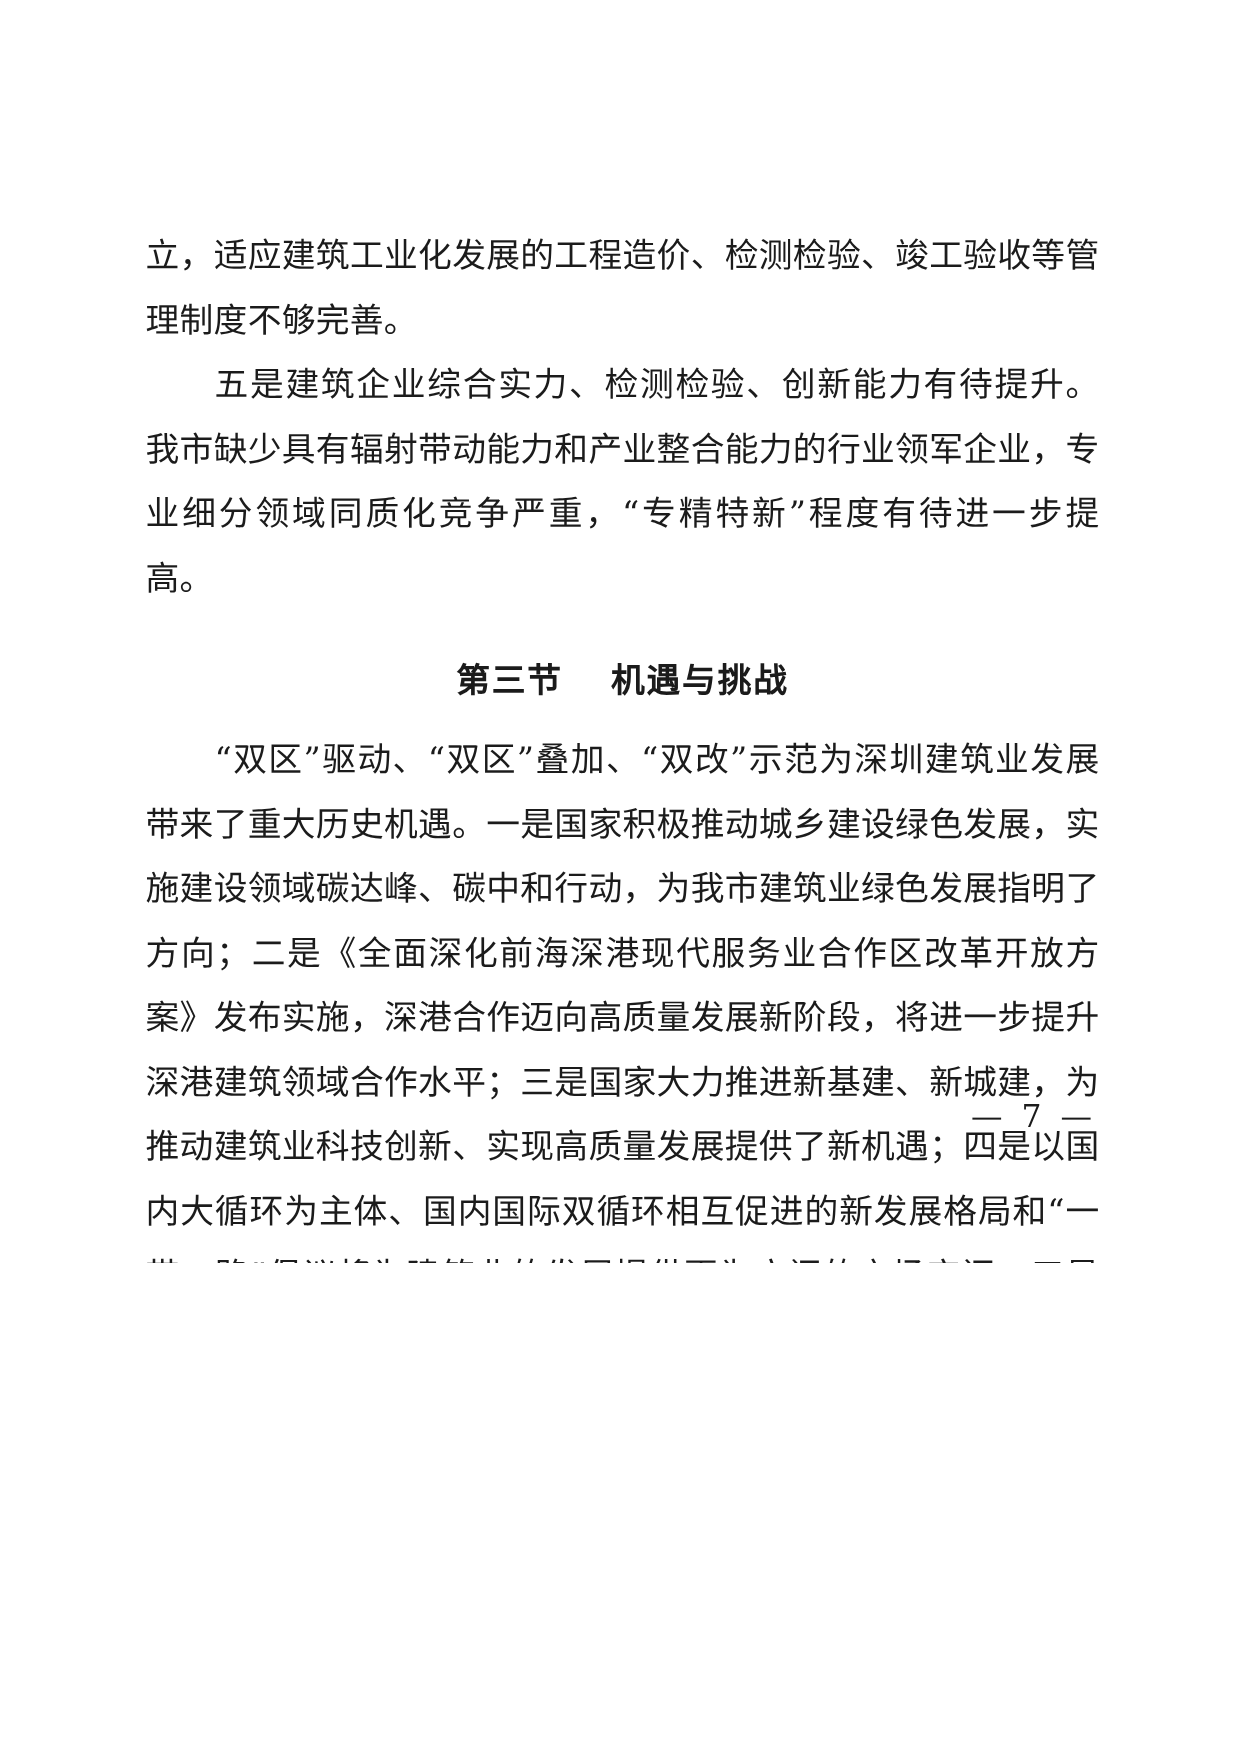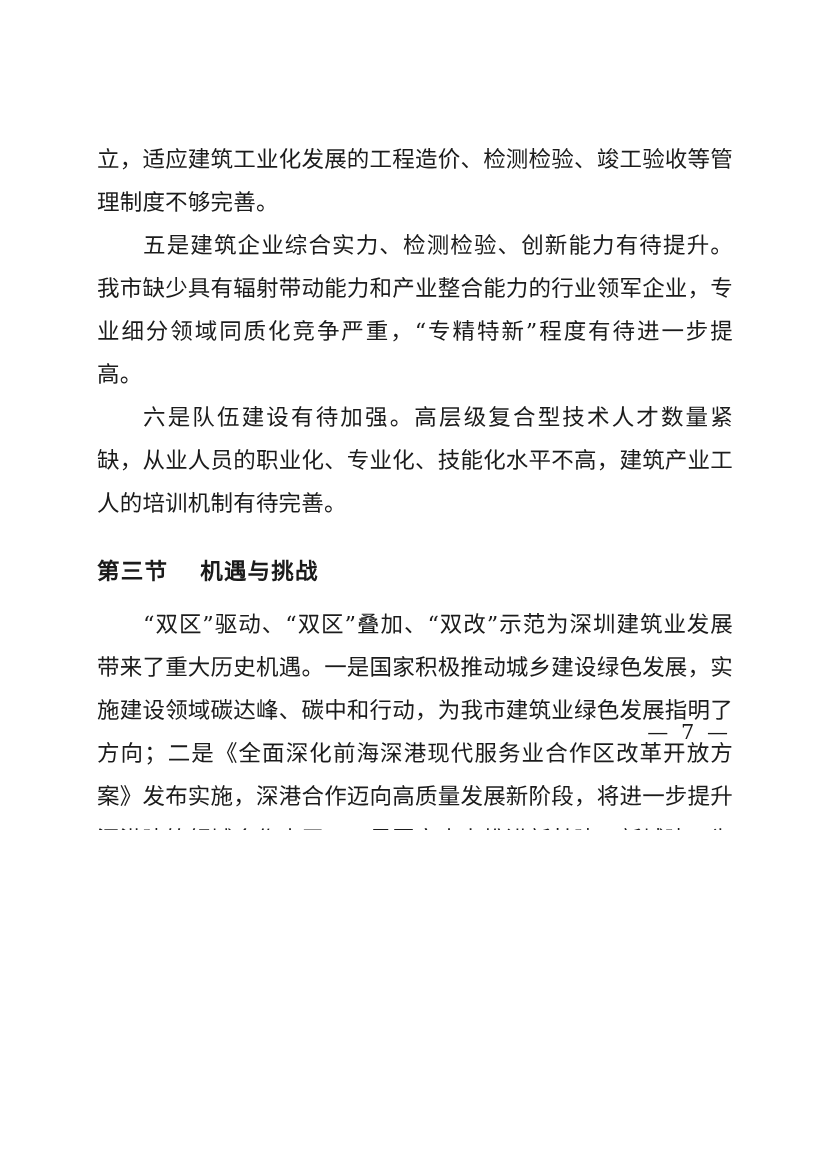--- a/index.html
+++ b/index.html
@@ -5,21 +5,21 @@
   html, body {
     margin: 0;
     padding: 0;
     background: #ffffff;
   }
   .page {
     position: relative;
     width: 827px;
     height: 830px;
     background: #ffffff;
-    margin: 0 auto;
+    margin: 12px auto;
     overflow: hidden;
     font-family: "DejaVu Serif", "Liberation Serif", serif;
     color: #1a1a1a;
   }
   .content {
     position: absolute;
     left: 97px;
     top: 138px;
     width: 636px;
   }
@@ -31,20 +31,21 @@
     letter-spacing: 0.2px;
     margin: 0;
     color: #1b1b1b;
   }
   .para.indent {
     text-indent: 46px;
   }
   .section-title {
     font-size: 22.5px;
     line-height: 43px;
+    text-align: center;
     margin: 16px 0 10px 0;
     letter-spacing: 1.2px;
     color: #1b1b1b;
   }
   .section-title .gap {
     display: inline-block;
     width: 14px;
   }
   .block-gap {
     height: 9px;
@@ -62,21 +63,20 @@
 </head>
 <body>
 
 <div class="page">
   <div class="content">
 
     <p class="para">立，适应建筑工业化发展的工程造价、检测检验、竣工验收等管理制度不够完善。</p>
 
     <p class="para indent">五是建筑企业综合实力、检测检验、创新能力有待提升。我市缺少具有辐射带动能力和产业整合能力的行业领军企业，专业细分领域同质化竞争严重，“专精特新”程度有待进一步提高。</p>
 
-    <p class="para indent">六是队伍建设有待加强。高层级复合型技术人才数量紧缺，从业人员的职业化、专业化、技能化水平不高，建筑产业工人的培训机制有待完善。</p>
 
     <div class="block-gap"></div>
 
     <h2 class="section-title">
       <span>第三节</span>
       <span class="gap"></span>
       <span>机遇与挑战</span>
     </h2>
 
     <p class="para indent">“双区”驱动、“双区”叠加、“双改”示范为深圳建筑业发展带来了重大历史机遇。一是国家积极推动城乡建设绿色发展，实施建设领域碳达峰、碳中和行动，为我市建筑业绿色发展指明了方向；二是《全面深化前海深港现代服务业合作区改革开放方案》发布实施，深港合作迈向高质量发展新阶段，将进一步提升深港建筑领域合作水平；三是国家大力推进新基建、新城建，为推动建筑业科技创新、实现高质量发展提供了新机遇；四是以国内大循环为主体、国内国际双循环相互促进的新发展格局和“一带一路”倡议将为建筑业的发展提供更为广阔的市场空间；五是我市在人工智能、物联网、大数据、5G 等高科技领域的产业优势，将为推进新型建筑工业化发展提供有力支撑。</p>

